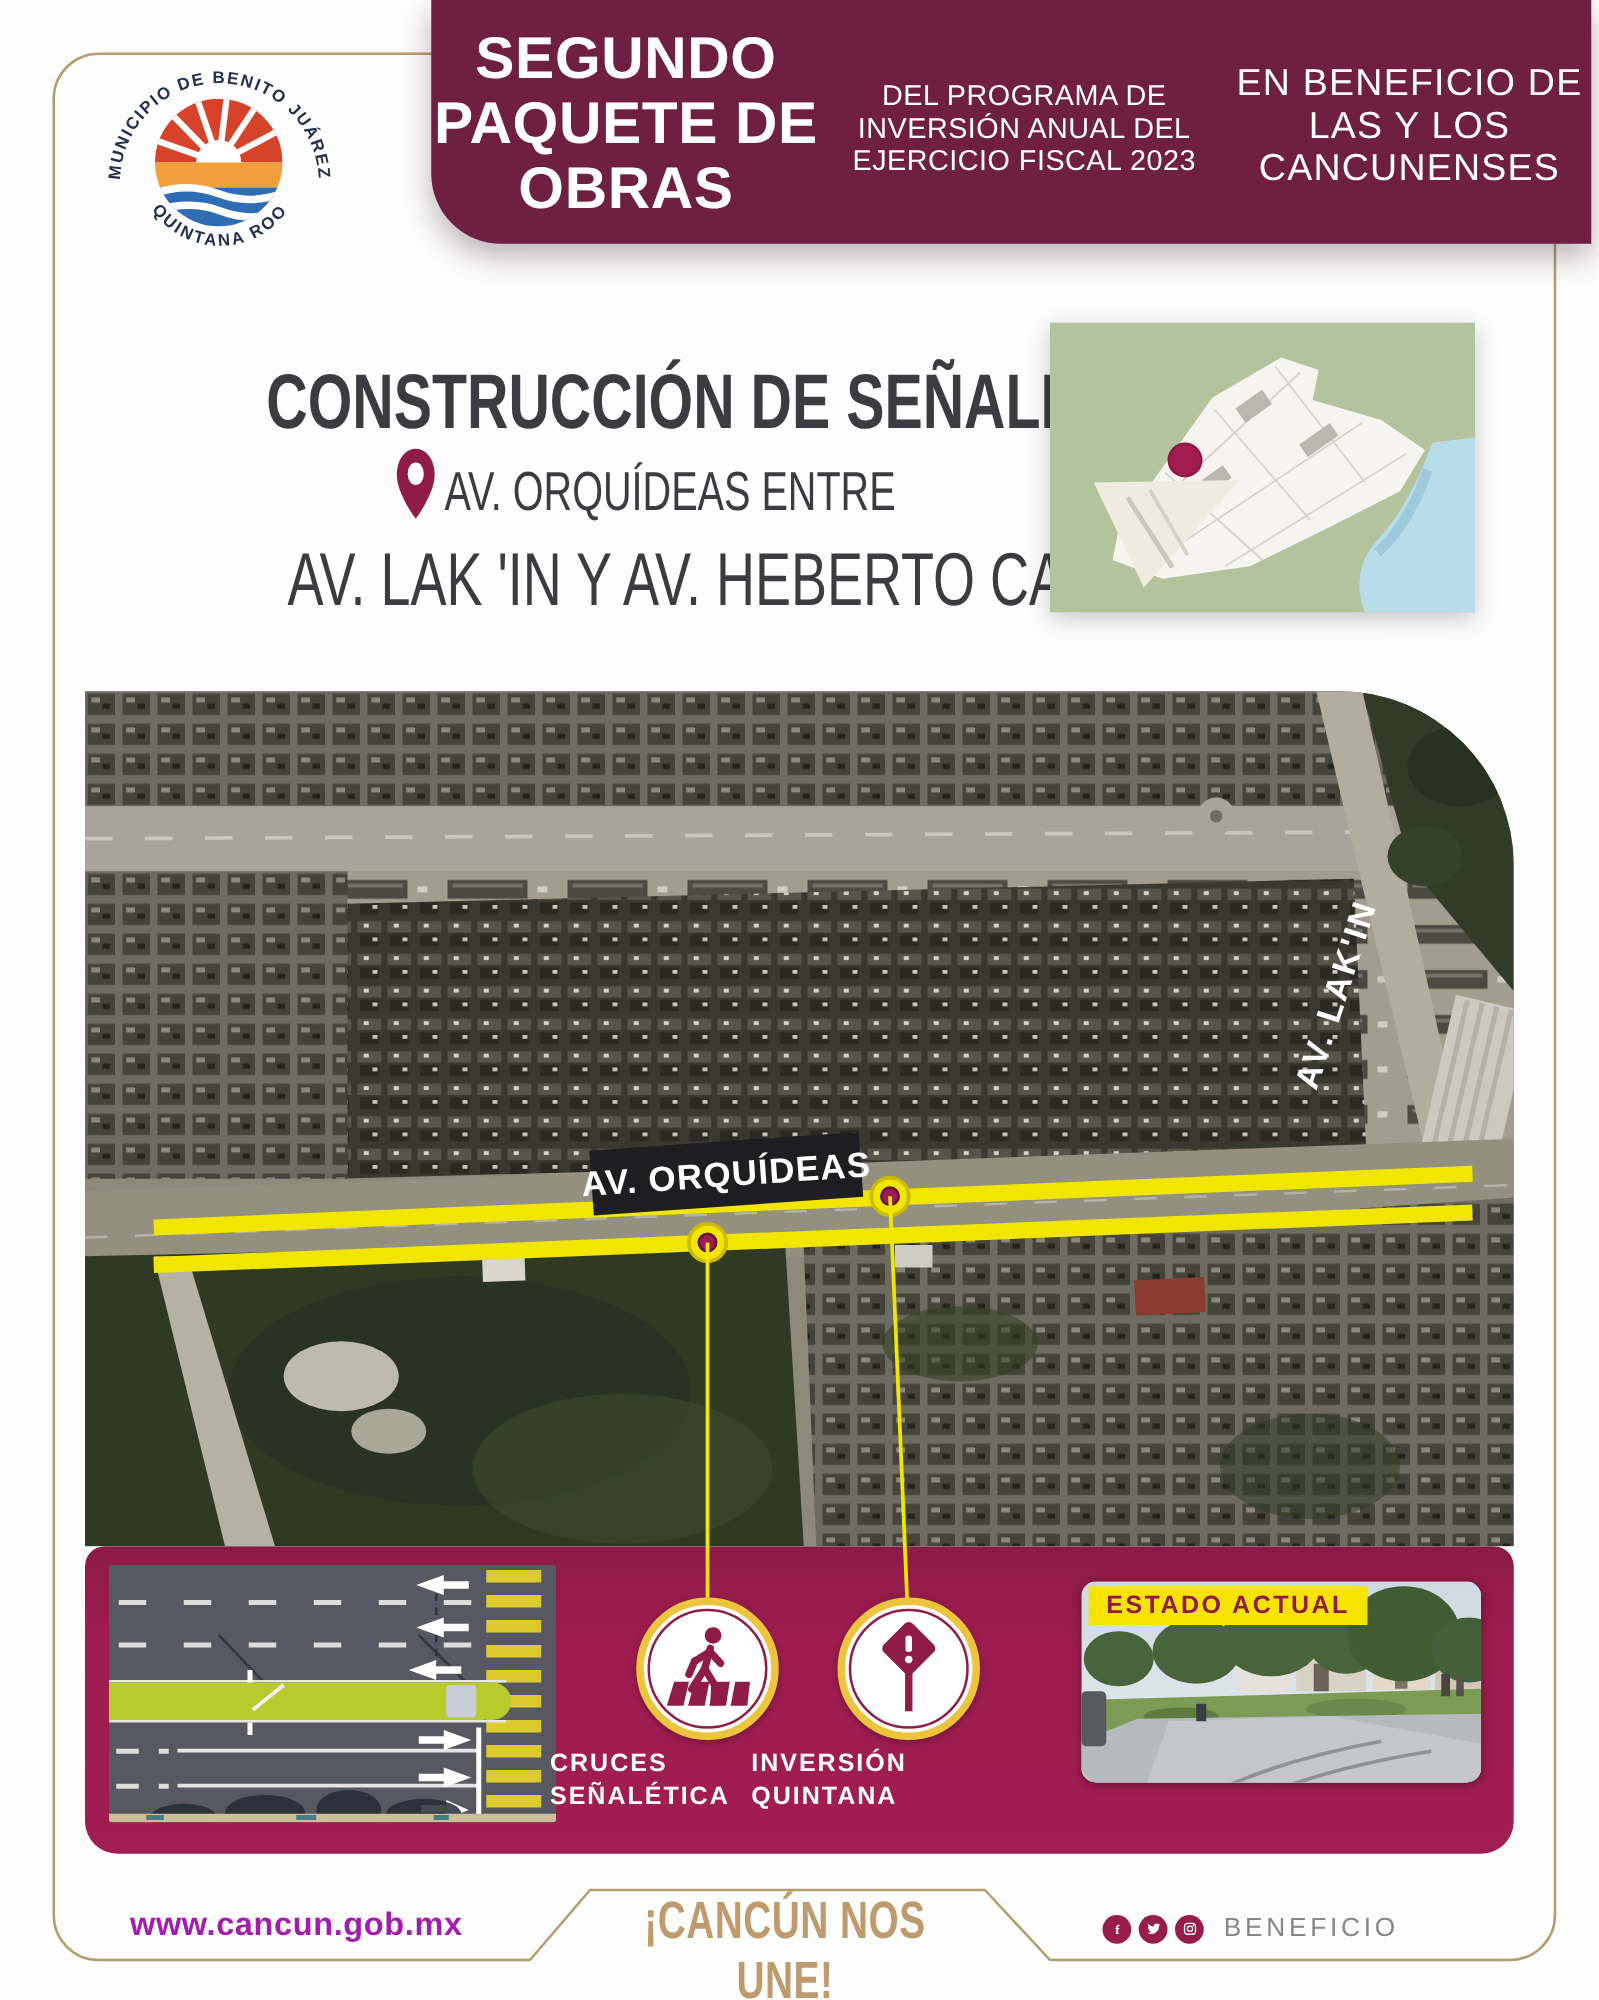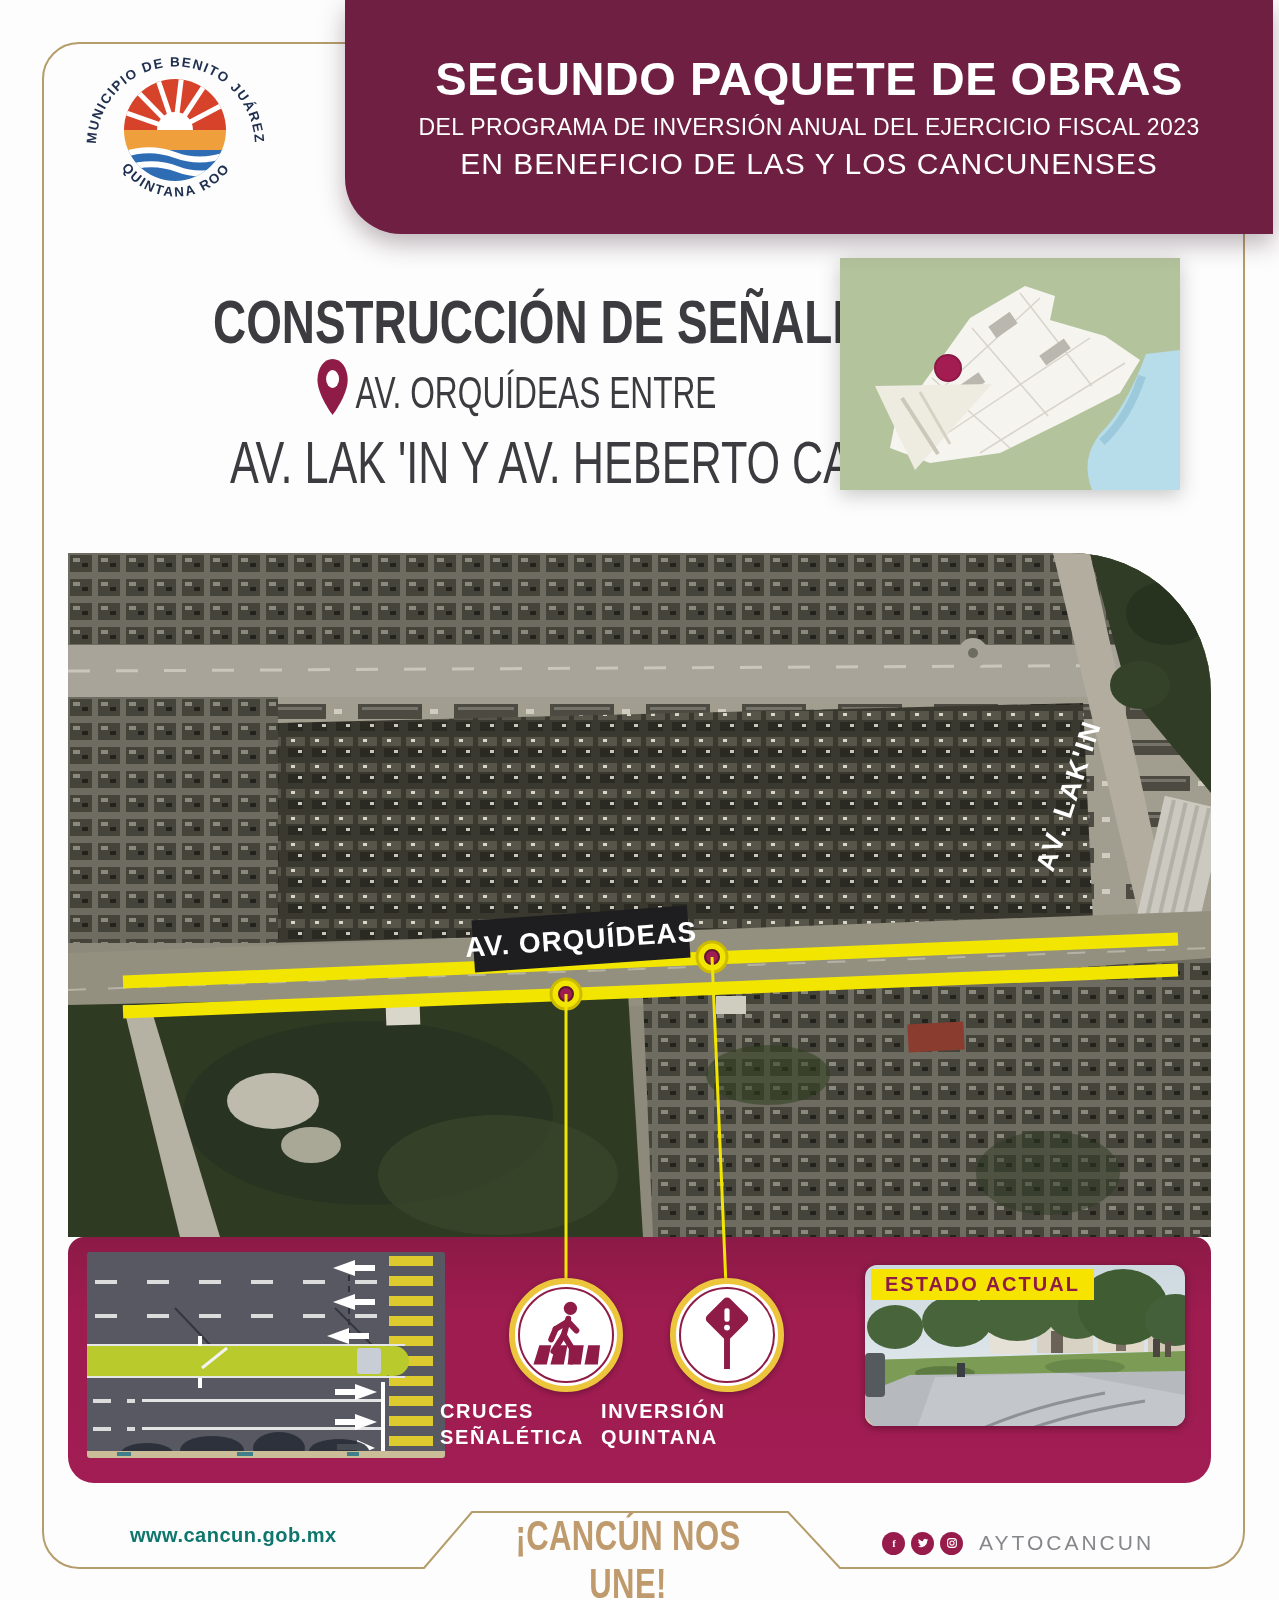--- a/index.html
+++ b/index.html
@@ -4,24 +4,24 @@
 <style>
   html,body{margin:0;padding:0;background:#ffffff;}
   .page{position:relative;width:1279px;height:1600px;background:#fdfdfd;overflow:hidden;
         font-family:"Liberation Sans","DejaVu Sans",sans-serif;}
   svg{display:block;}
 
   
   #card-border{position:absolute;left:0;top:0;z-index:1;pointer-events:none;}
 
   
-  .banner{position:absolute;left:345px;top:0;width:928px;height:234px;z-index:3;
+  .banner{position:absolute;left:345px;top:0;width:928px;height:195px;z-index:3;
           background:#6e1f42;border-radius:0 0 0 56px;
           box-shadow:0 10px 24px rgba(70,40,55,.35);
-          display:flex;flex-direction:column;align-items:center;justify-content:center;
+          display:flex;flex-direction:row;align-items:center;justify-content:center;
           color:#fff;text-align:center;}
   .banner .l1{font-size:47px;font-weight:800;letter-spacing:.5px;line-height:52px;}
   .banner .l2{font-size:23px;font-weight:500;letter-spacing:.4px;margin-top:9px;line-height:26px;}
   .banner .l3{font-size:30px;font-weight:500;letter-spacing:1px;margin-top:7px;line-height:34px;}
 
   
   .logo{position:absolute;left:78px;top:46px;z-index:2;}
 
   
   .title-block{position:absolute;left:80px;top:286px;width:790px;z-index:2;
@@ -57,22 +57,22 @@
                   border:2px solid #8e1c46;}
   .feature-circle svg{position:absolute;left:14px;top:12px;}
   .feature-label{position:absolute;z-index:8;width:240px;text-align:left;color:#fff;
                  font-size:20px;font-weight:700;letter-spacing:1.6px;line-height:26px;}
   .estado{position:absolute;left:865px;top:1265px;width:320px;height:161px;z-index:4;
           border-radius:12px;overflow:hidden;box-shadow:0 2px 8px rgba(0,0,0,.35);}
   .estado-tag{position:absolute;left:6px;top:4px;background:#f6e300;color:#8e1c46;
               font-size:20px;font-weight:800;letter-spacing:2px;padding:4px 14px;z-index:5;}
 
   
-  .site-url{position:absolute;left:104px;top:1524px;font-size:20px;font-weight:700;
-            color:#0f766e;letter-spacing:.5px;z-index:2;margin-left:26px;}
+  .site-url{position:absolute;left:104px;top:1524px;font-size:26px;font-weight:700;
+            color:#a21caf;letter-spacing:.5px;z-index:2;}
   .slogan{position:absolute;left:438px;top:1512px;width:380px;text-align:center;z-index:2;
           color:#bf9a6d;font-size:42px;font-weight:800;letter-spacing:.5px;}
   .social{position:absolute;left:882px;top:1531px;display:flex;align-items:center;gap:6px;z-index:2;}
   .soc-circle{width:23px;height:23px;border-radius:50%;background:#971c4c;
               display:flex;align-items:center;justify-content:center;}
   .handle{margin-left:10px;font-size:21px;color:#85878a;letter-spacing:3px;font-weight:400;}
 </style>
 </head>
 <body>
 
@@ -412,16 +412,16 @@
         <path d="M21 6.3c-.7.3-1.4.5-2.1.6.8-.5 1.3-1.2 1.6-2-.7.4-1.5.7-2.3.9A3.6 3.6 0 0 0 12 8.2c0 .3 0 .6.1.8-3-.2-5.7-1.6-7.5-3.8-.3.6-.5 1.2-.5 1.9 0 1.3.6 2.4 1.6 3.1-.6 0-1.2-.2-1.7-.5v.1c0 1.8 1.3 3.3 2.9 3.6-.3.1-.6.1-1 .1l-.7-.1c.5 1.5 1.8 2.5 3.4 2.6a7.3 7.3 0 0 1-5.4 1.5 10.3 10.3 0 0 0 5.6 1.6c6.7 0 10.4-5.6 10.4-10.4v-.5c.7-.5 1.3-1.1 1.8-1.9z"></path>
       </svg>
     </div>
     <div class="soc-circle">
       <svg width="14" height="14" viewBox="0 0 24 24" fill="none" stroke="#ffffff" stroke-width="1.8">
         <rect x="4.5" y="4.5" width="15" height="15" rx="4.5"></rect>
         <circle cx="12" cy="12" r="3.6"></circle>
         <circle cx="16.6" cy="7.4" r="1.1" fill="#ffffff" stroke="none"></circle>
       </svg>
     </div>
-    <span class="handle">AYTOCANCUN</span>
+    <span class="handle">BENEFICIO</span>
   </div>
 
 </div>
 
 </body></html>

